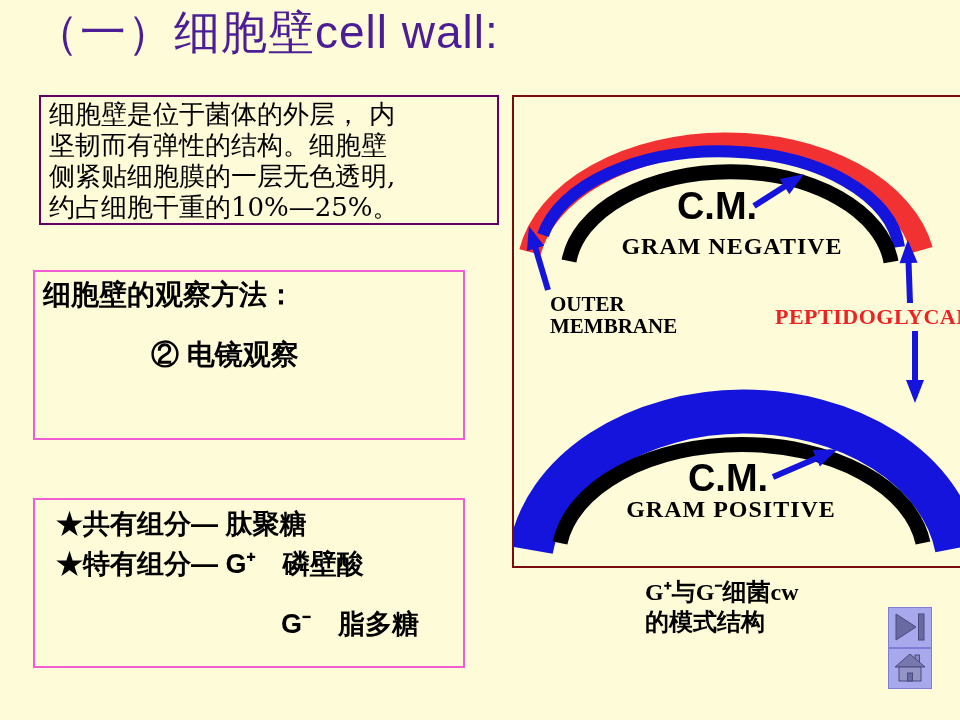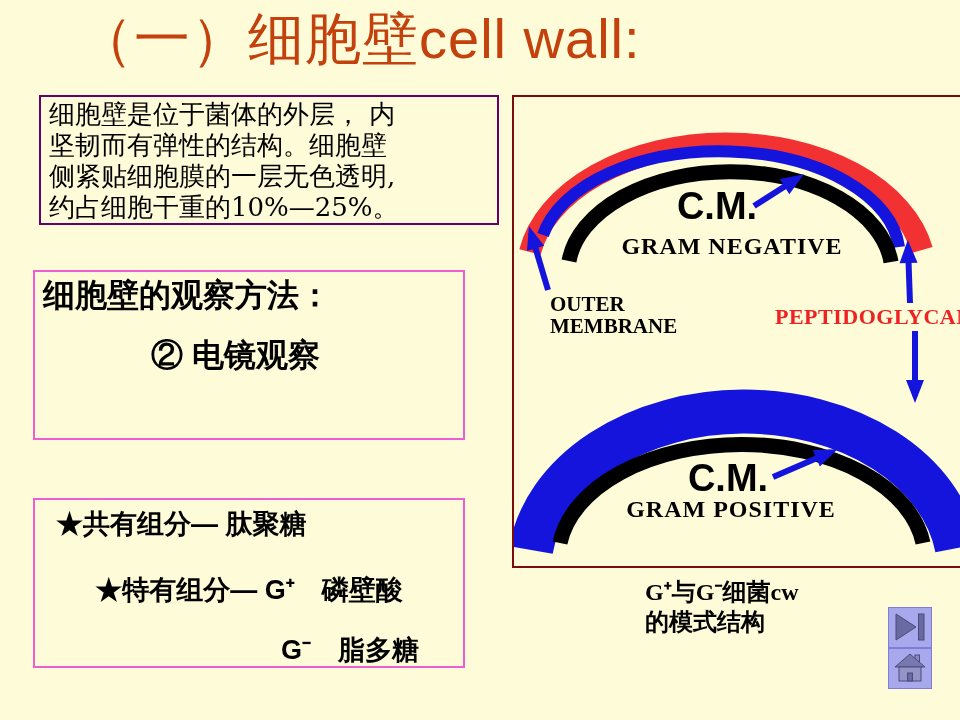--- a/index.html
+++ b/index.html
@@ -6,46 +6,46 @@
   .slide{
     position:relative;
     width:960px;height:720px;
     background:#FEFCD8;
     overflow:hidden;
     font-family:"Liberation Sans", sans-serif;
     color:#000;
   }
   .title{
     position:absolute;left:33px;top:2px;
-    font-size:56px;letter-spacing:1px;
+    font-size:46px;letter-spacing:1px;
     font-family:"Liberation Sans", sans-serif;
-    color:#c2410c;white-space:nowrap;margin-left:44px;
+    color:#4c1d95;white-space:nowrap;
   }
   .box{position:absolute;box-sizing:border-box;}
   .box1{
     left:39px;top:95px;width:460px;height:130px;
     border:2px solid #660066;
     padding:2px 8px;
     font-family:"DejaVu Serif", serif;
     font-size:26px;line-height:31px;
   }
   .box2{
     left:33px;top:270px;width:432px;height:170px;
     border:2px solid #EE5ED2;
     padding:4px 8px;
-    font-weight:bold;font-size:32px;line-height:38px;
+    font-weight:bold;font-size:28px;line-height:38px;
   }
   .b2item{margin-top:21px;margin-left:108px;line-height:40px;}
   .box3{
     left:33px;top:498px;width:432px;height:170px;
     border:2px solid #EE5ED2;
     padding:4px 21px;
     font-weight:bold;font-size:27px;line-height:40px;
   }
-  .b3line2{margin-top:26px;text-align:center;}
+  .b3line2{}
   .b3line3{margin-top:20px;margin-left:202px;text-align:center;}
   .diagram{
     position:absolute;left:512px;top:95px;width:448px;height:473px;
     box-sizing:border-box;
     border:2px solid #7A0C0C;border-right:none;
   }
   .diagram svg{position:absolute;left:0;top:0;}
   .caption{
     position:absolute;left:645px;top:577px;
     font-family:"Liberation Serif", serif;

